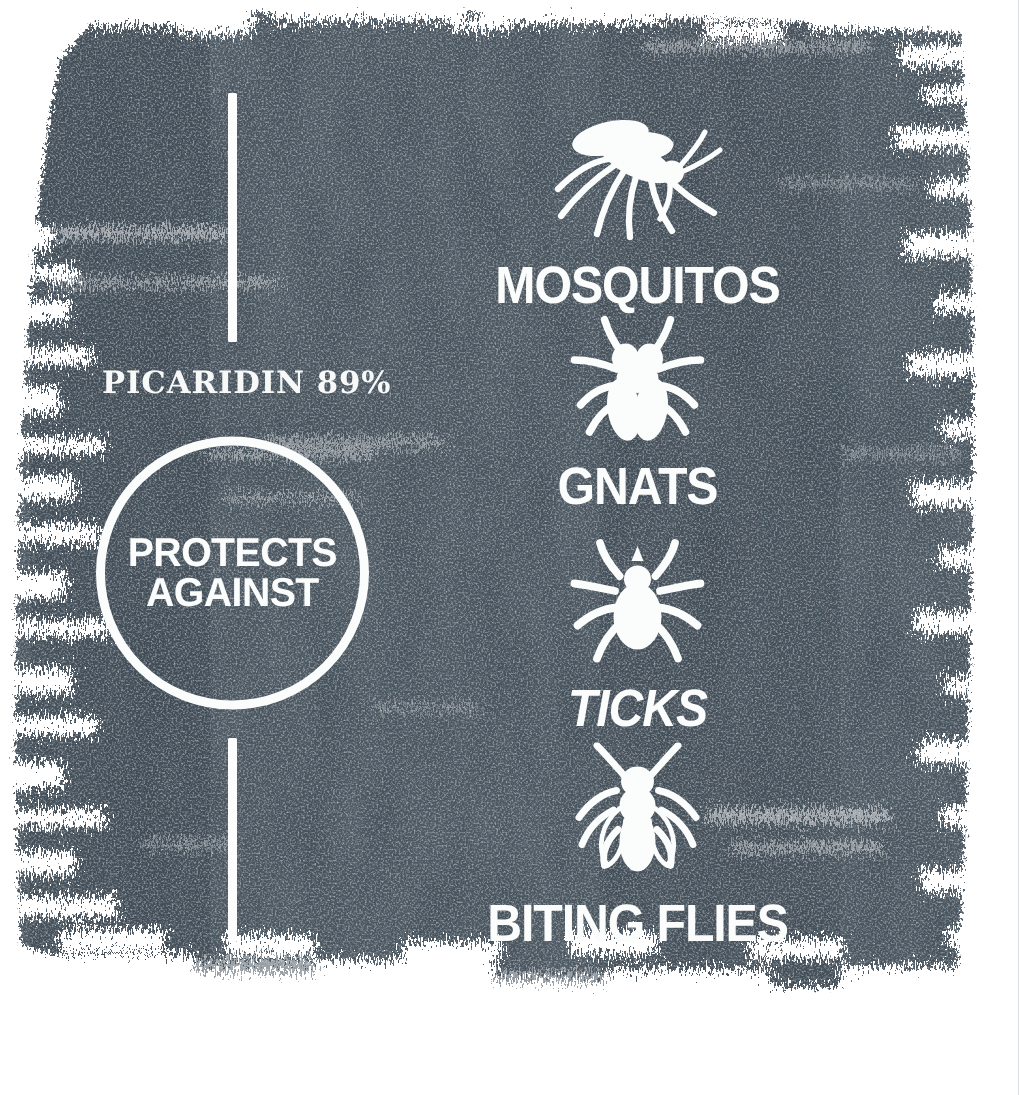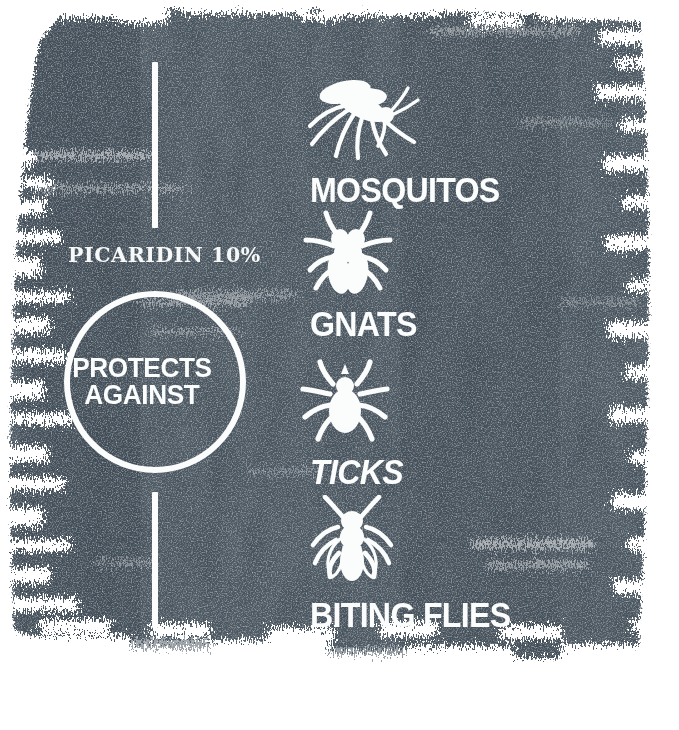--- a/index.html
+++ b/index.html
@@ -66,20 +66,21 @@
     position: absolute;
     left: 64px;
     top: 291px;
     width: 182px;
     height: 182px;
     border: 6px solid #fbfcfc;
     border-radius: 50%;
     box-sizing: border-box;
     display: flex;
     align-items: center;
+    justify-content: center;
   }
   .badge-text {
     color: #fbfcfc;
     font-family: "Liberation Sans", sans-serif;
     font-weight: 700;
     font-size: 27px;
     line-height: 0.99;
     text-align: center;
     letter-spacing: -0.4px;
     transform: scaleX(0.97);
@@ -91,20 +92,21 @@
   .pests {
     position: absolute;
     left: 300px;
     top: 70px;
     width: 250px;
   }
   .pest {
     position: absolute;
     left: 0;
     width: 250px;
+    text-align: center;
   }
   .pest-icon {
     display: block;
     margin: 0 auto;
   }
   .pest-label {
     display: block;
     color: #fbfcfc;
     font-family: "Liberation Sans", sans-serif;
     font-weight: 700;
@@ -283,21 +285,21 @@
           <rect x="520" y="120" width="90" height="5" opacity="0.30"></rect>
         </g>
       </g>
     </svg>
   </div>
 
   <div class="content">
 
     <div class="rule rule-top"></div>
 
-    <div class="picaridin">PICARIDIN 10%</div>
+    <div class="picaridin">PICARIDIN 89%</div>
 
     <div class="badge">
       <div class="badge-text">
         <span class="l1">PROTECTS</span>
         <span class="l2">AGAINST</span>
       </div>
     </div>
 
     <div class="rule rule-bottom"></div>
 

